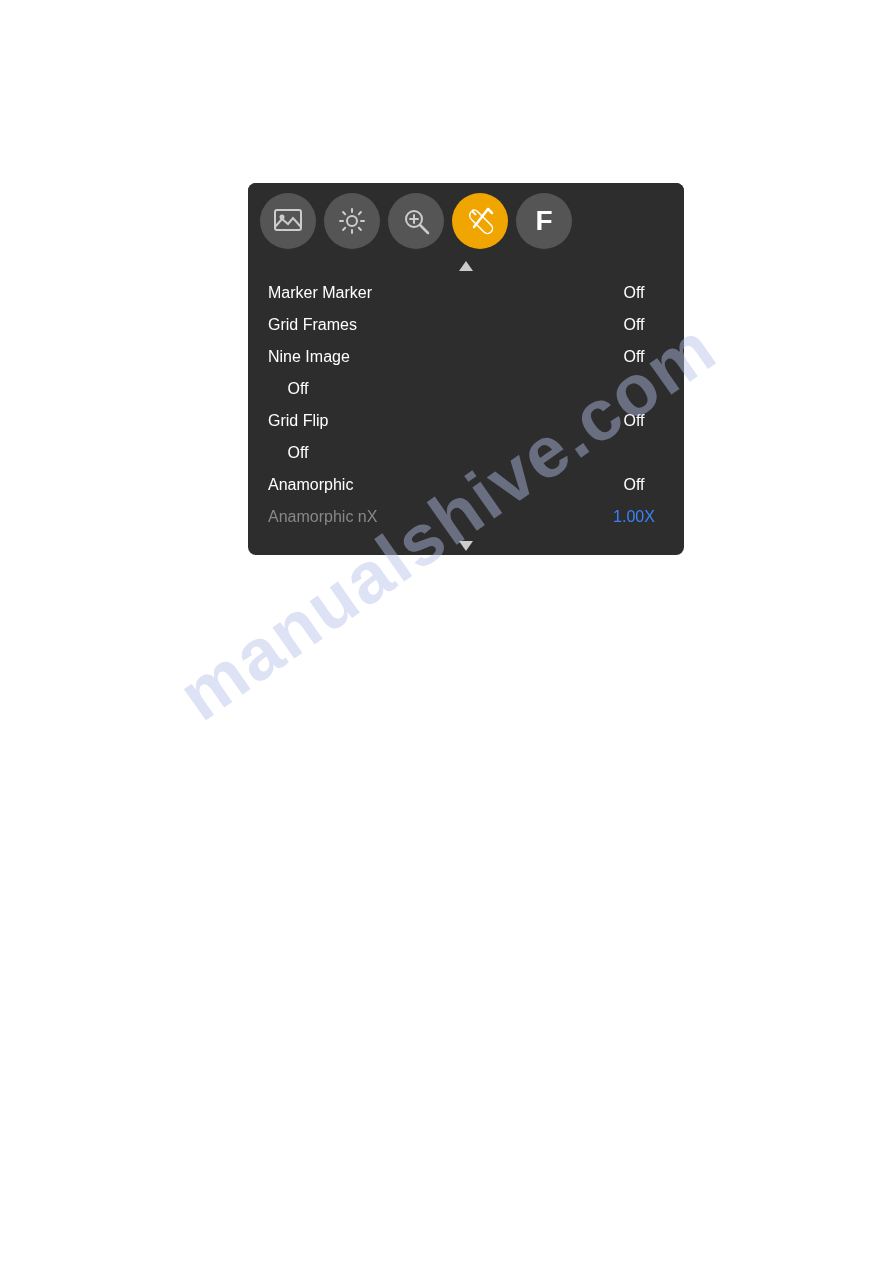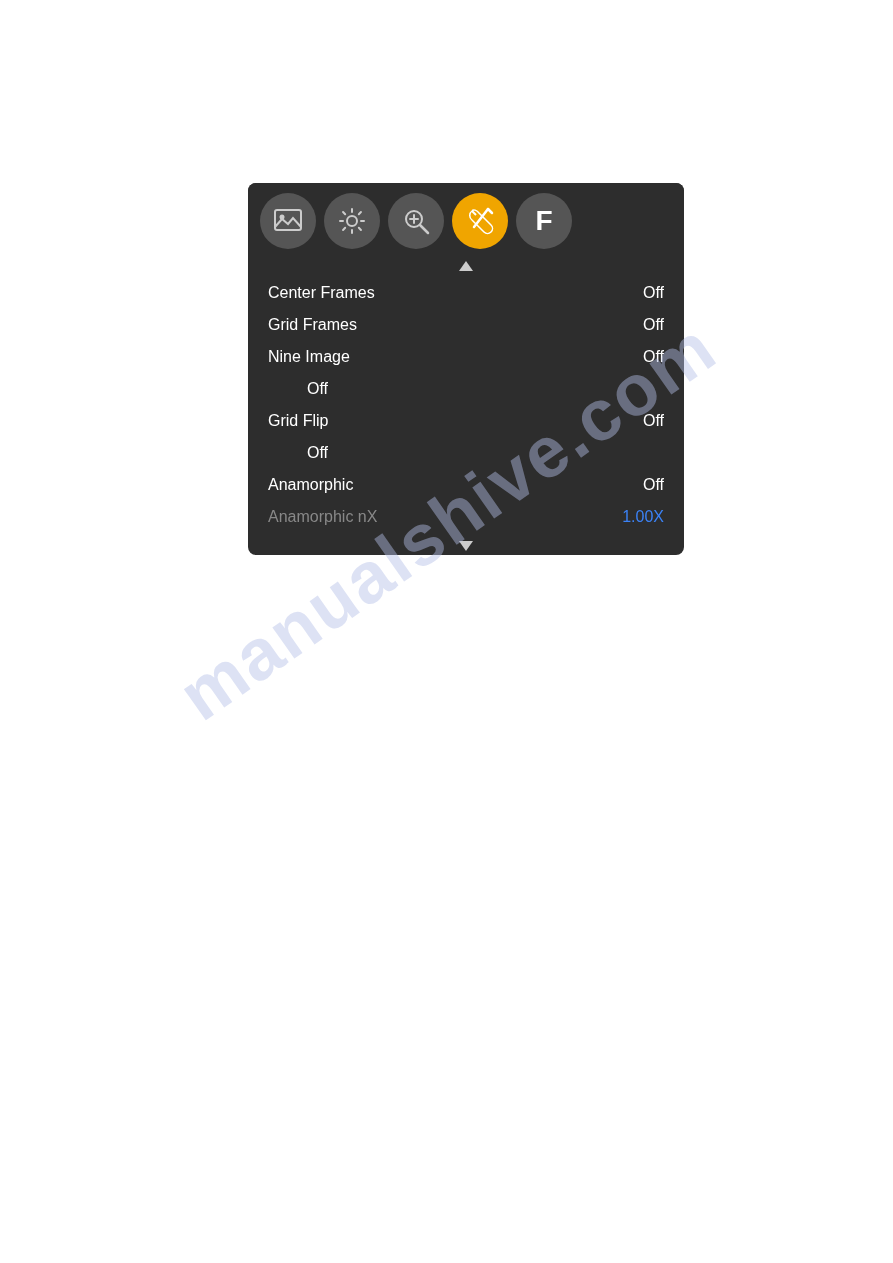--- a/index.html
+++ b/index.html
@@ -125,21 +125,21 @@
       color: #888888;
     }
 
     .menu-item-label {
       flex: 1;
     }
 
     .menu-item-value {
       color: #ffffff;
       min-width: 60px;
-      text-align: right;
+      text-align: center;
     }
 
     .menu-item.dimmed .menu-item-value {
       color: #3b82f6;
     }
 
     .scroll-bottom {
       display: flex;
       justify-content: center;
       padding: 4px 0;
@@ -195,21 +195,21 @@
 
   </div>
 
   <div class="scroll-indicator">
     <div class="triangle-up"></div>
   </div>
 
   <div class="menu-items">
 
     <div class="menu-item">
-      <span class="menu-item-label">Center Frames</span>
+      <span class="menu-item-label">Marker Marker</span>
       <span class="menu-item-value">Off</span>
     </div>
 
     <div class="menu-item">
       <span class="menu-item-label">Grid Frames</span>
       <span class="menu-item-value">Off</span>
     </div>
 
     <div class="menu-item">
       <span class="menu-item-label">Nine Image</span>

